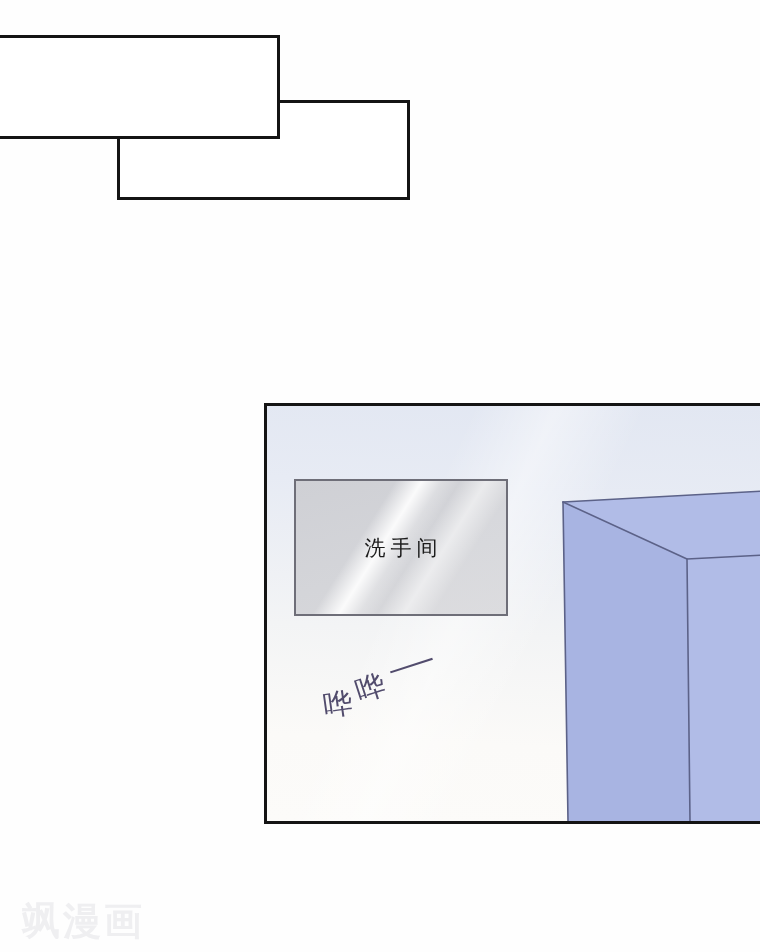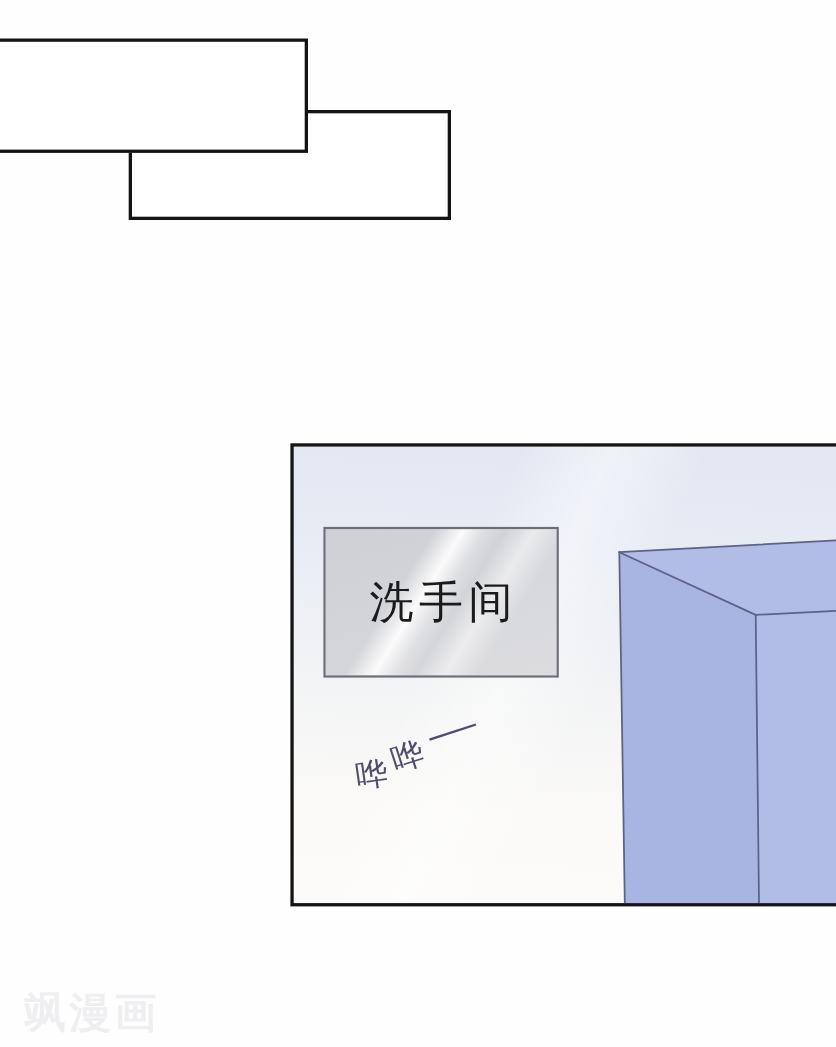--- a/index.html
+++ b/index.html
@@ -68,21 +68,21 @@
         rgba(255,255,255,0.25) 50%,
         rgba(255,255,255,0) 56%,
         rgba(255,255,255,0.55) 65%,
         rgba(255,255,255,0.1) 75%),
       linear-gradient(165deg, #cfd0d5 0%, #d4d5d9 60%, #d8d8db 100%);
     display: flex;
     align-items: center;
     justify-content: center;
   }
   .sign-text {
-    font-size: 40px;
+    font-size: 21px;
     letter-spacing: 5px;
     margin-left: 5px; 
     color: #1b1b1b;
     font-weight: 500;
   }
 
   
   .sfx {
     position: absolute;
     left: 56px;

